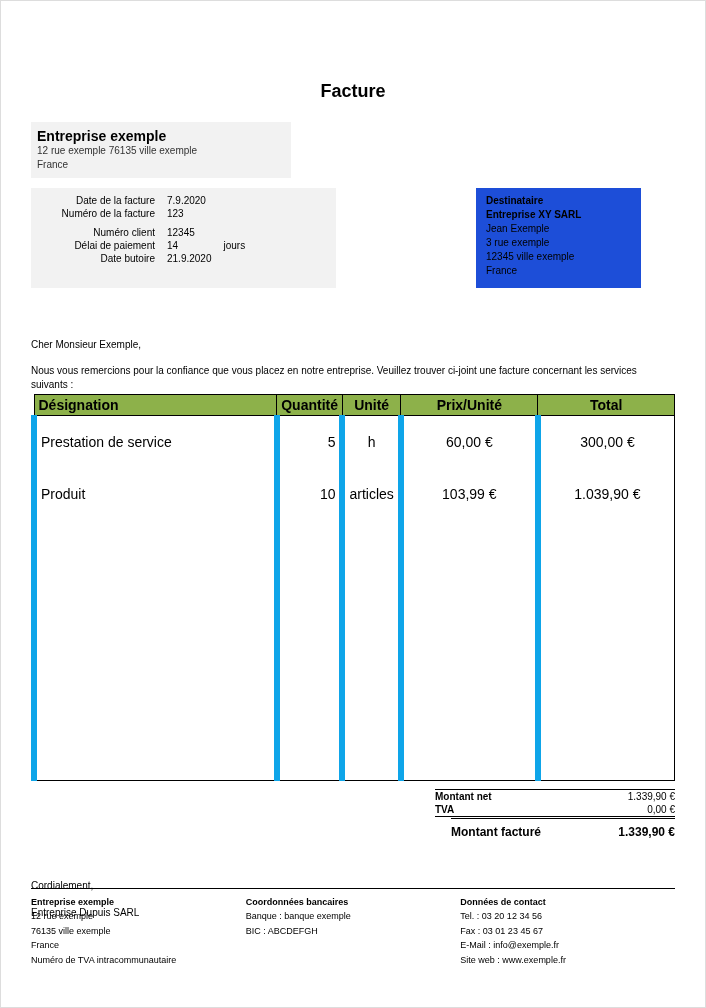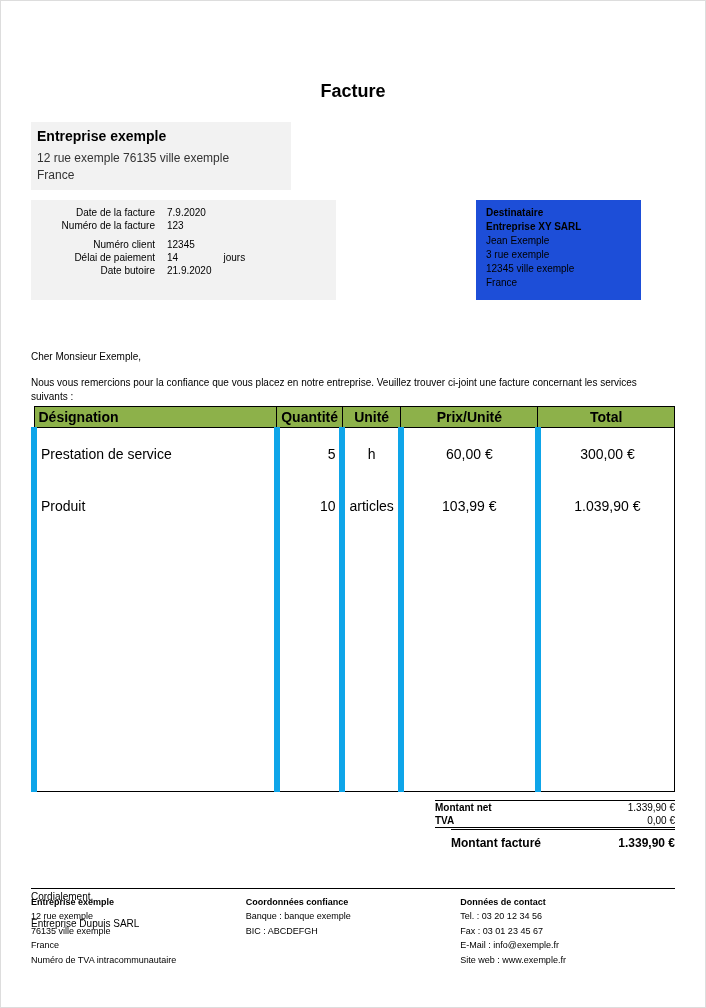--- a/index.html
+++ b/index.html
@@ -22,21 +22,21 @@
     font-size: 18px;
     font-weight: bold;
     margin: 40px 0 20px 0;
   }
   .company-block {
     background: #f2f2f2;
     padding: 6px 6px 6px 6px;
     width: 260px;
   }
   .company-name { font-size: 14px; font-weight: bold; }
-  .company-addr { font-size: 12px; color: #333; margin-top: 6px; line-height: 1.4; }
+  .company-addr { font-size: 10px; color: #333; margin-top: 0; line-height: 1.4; }
 
   .info-row {
     display: flex;
     margin-top: 10px;
     gap: 140px;
   }
   .meta-block {
     background: #f2f2f2;
     padding: 6px 10px;
     width: 305px;
@@ -237,21 +237,21 @@
 
   <div class="footer">
     <div class="col">
       <div class="fh">Entreprise exemple</div>
       <div>12 rue exemple</div>
       <div>76135 ville exemple</div>
       <div>France</div>
       <div>Numéro de TVA intracommunautaire</div>
     </div>
     <div class="col">
-      <div class="fh">Coordonnées confiance</div>
+      <div class="fh">Coordonnées bancaires</div>
       <div>Banque : banque exemple</div>
       <div>BIC : ABCDEFGH</div>
     </div>
     <div class="col">
       <div class="fh">Données de contact</div>
       <div>Tel. : 03 20 12 34 56</div>
       <div>Fax : 03 01 23 45 67</div>
       <div>E-Mail : info@exemple.fr</div>
       <div>Site web : www.exemple.fr</div>
     </div>

